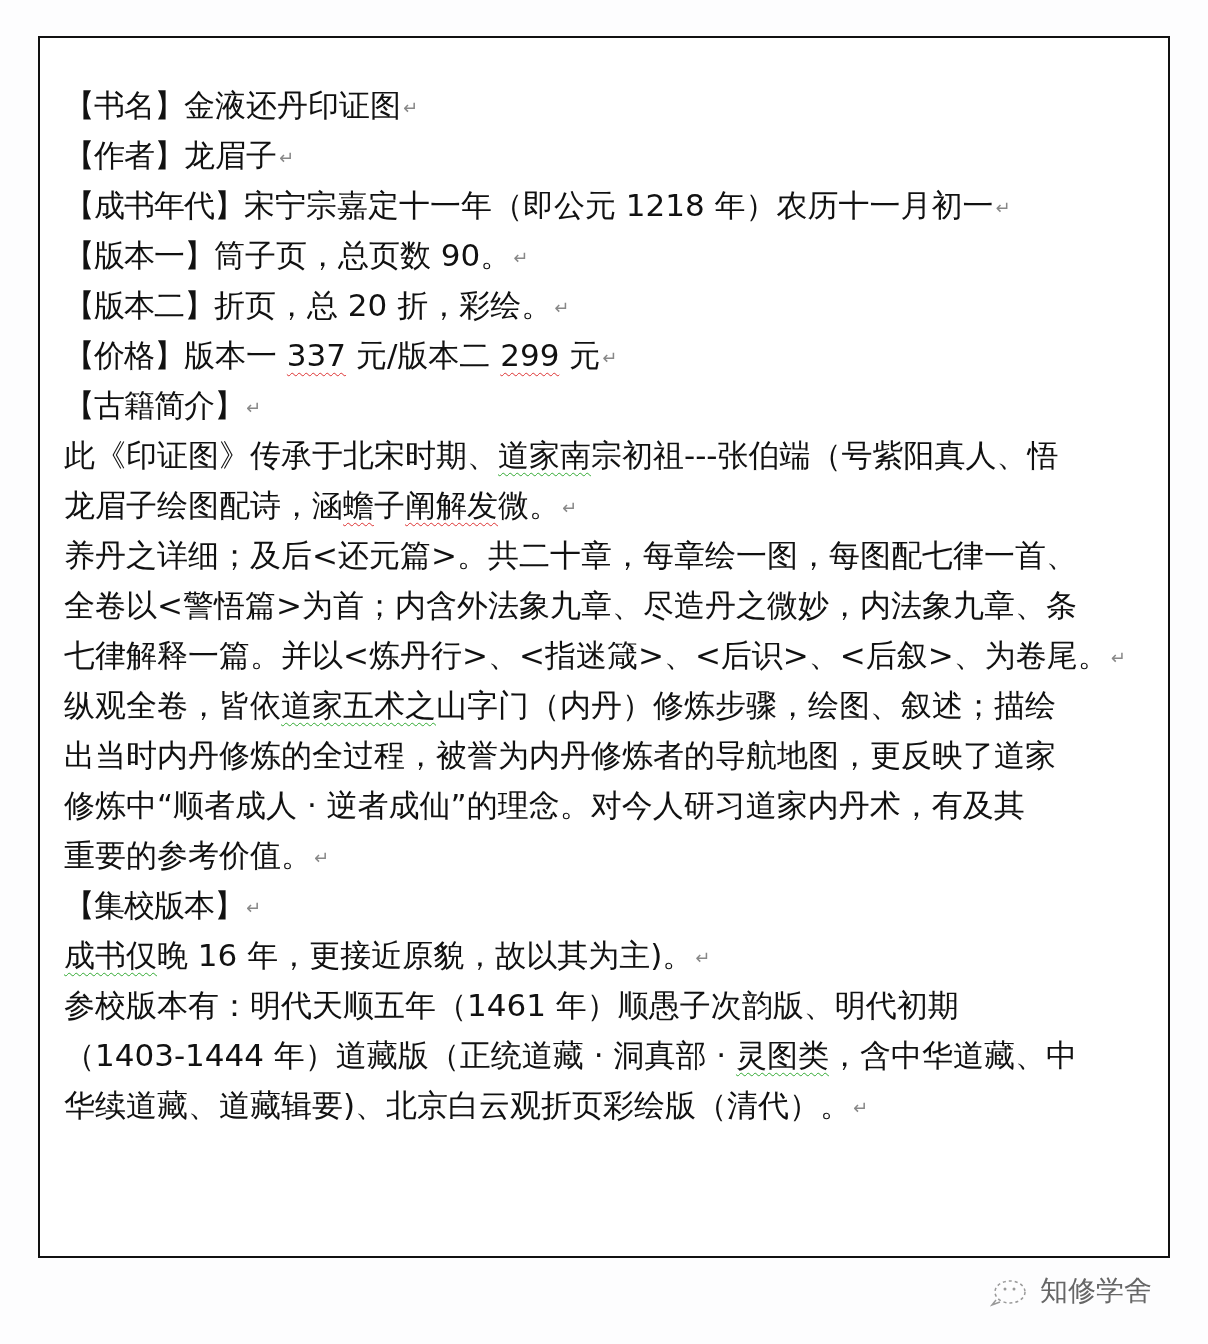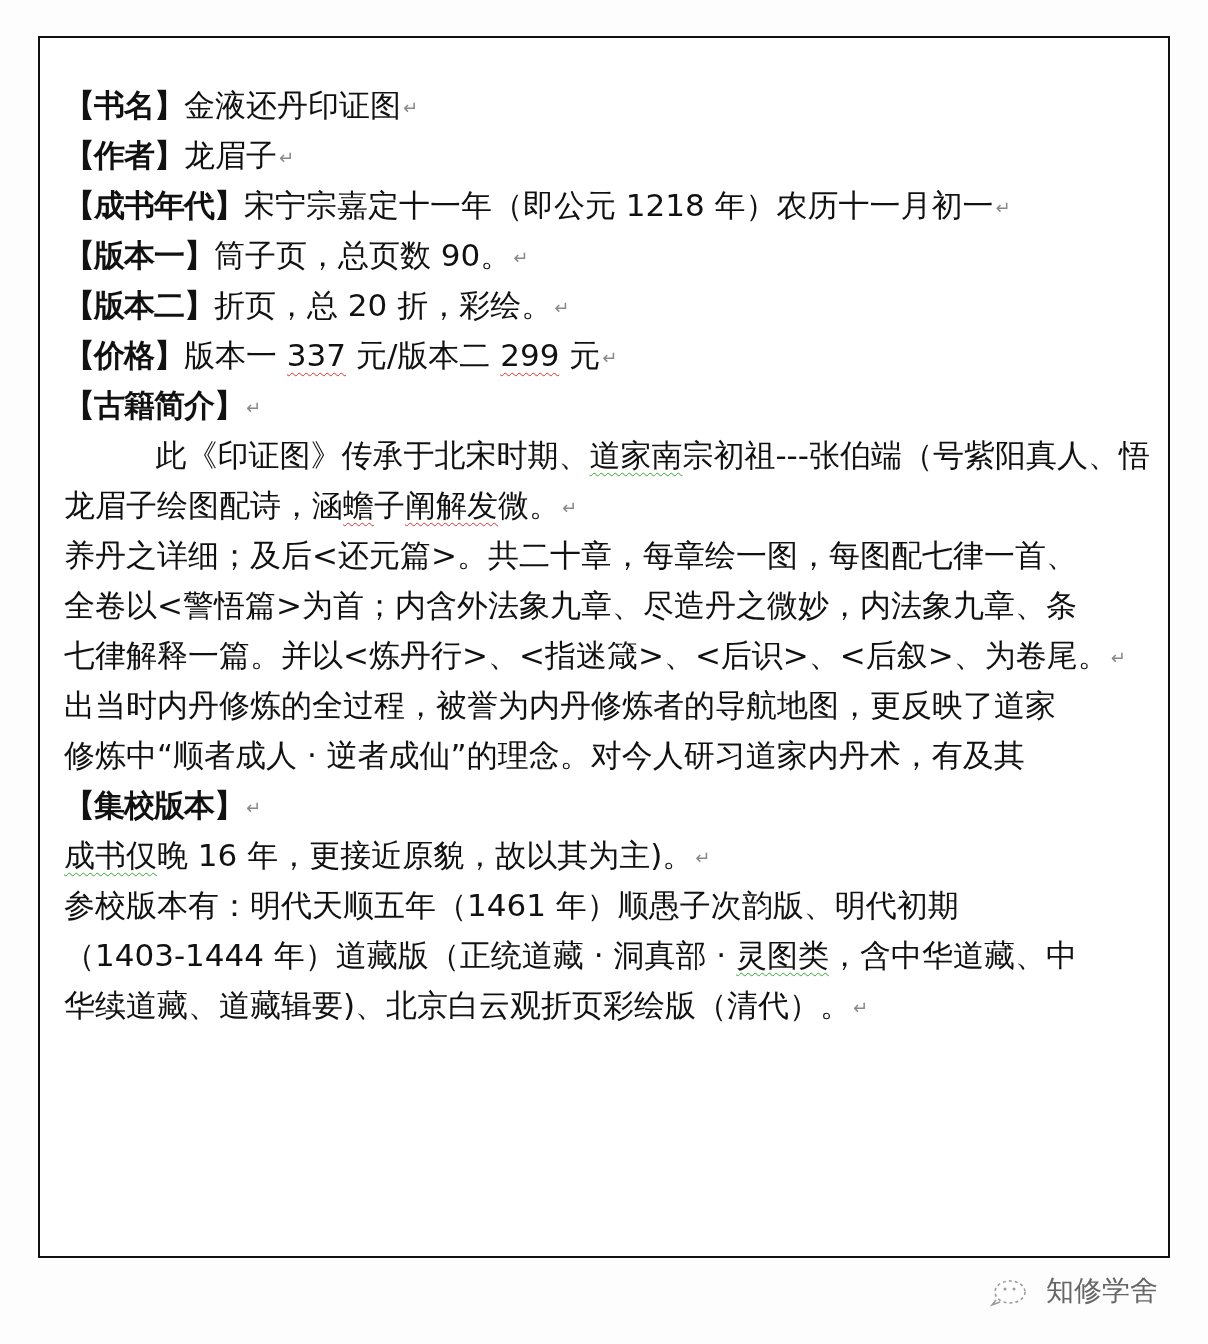--- a/index.html
+++ b/index.html
@@ -2,27 +2,27 @@
 <html><head>
 <meta charset="utf-8">
 <style>
   html, body { margin:0; padding:0; background:#fdfdfe; }
   body { width:1208px; height:1344px; position:relative; overflow:hidden;
          font-family:"DejaVu Sans", sans-serif; color:#111; }
   .frame { position:absolute; left:38px; top:36px; width:1132px; height:1222px;
            border:2px solid #111; background:#fff; box-sizing:border-box; }
   .content { position:absolute; left:24px; top:42px; width:1086px; }
   .line { height:50px; line-height:50px; font-size:31px; white-space:nowrap; letter-spacing:0px; }
-  .just { display:flex; justify-content:flex-end; }
-  .label { font-weight:bold; letter-spacing:-1px; }
+  .just { display:flex; justify-content:flex-start; }
+  .label { font-weight:normal; letter-spacing:-1px; }
   .b { font-weight:bold; }
   .ret { color:#888; font-size:18px; vertical-align:middle; margin-left:2px; }
   .wr { text-decoration: underline wavy #d33; text-underline-offset:6px; text-decoration-thickness:1px; }
   .wg { text-decoration: underline wavy #3a3; text-underline-offset:6px; text-decoration-thickness:1px; }
-  .watermark { position:absolute; left:990px; top:1272px; display:flex; align-items:center; gap:10px;
+  .watermark { position:absolute; left:990px; top:1272px; display:flex; align-items:center; gap:4px;
                color:#666; font-size:28px; }
   .wm-icon { width:46px; height:34px; }
 </style>
 </head>
 <body>
 
 <div class="frame">
   <div class="content">
 
     <div class="line">
@@ -54,22 +54,28 @@
     <div class="line">
       <span>龙眉子绘图配诗，涵</span><span class="wr">蟾</span><span>子</span><span class="wr">阐解发</span><span>微。</span><span class="ret">↵</span>
     </div>
 
     <div class="line">养丹之详细；及后&lt;还元篇&gt;。共二十章，每章绘一图，每图配七律一首、</div>
     <div class="line">全卷以&lt;警悟篇&gt;为首；内含外法象九章、尽造丹之微妙，内法象九章、条</div>
     <div class="line">
       <span>七律解释一篇。并以&lt;炼丹行&gt;、&lt;指迷箴&gt;、&lt;后识&gt;、&lt;后叙&gt;、为卷尾。</span><span class="ret">↵</span>
     </div>
 
+    <div class="line">
+      <span>纵观全卷，皆依</span><span class="wg">道家五术之</span><span>山字门（内丹）修炼步骤，绘图、叙述；描绘</span>
+    </div>
     <div class="line">出当时内丹修炼的全过程，被誉为内丹修炼者的导航地图，更反映了道家</div>
     <div class="line">修炼中“顺者成人 · 逆者成仙”的理念。对今人研习道家内丹术，有及其</div>
+    <div class="line">
+      <span>重要的参考价值。</span><span class="ret">↵</span>
+    </div>
 
     <div class="line">
       <span class="label">【集校版本】</span><span class="ret">↵</span>
     </div>
     <div class="line">
       <span class="wg">成书仅</span><span>晚 16 年，更接近原貌，故以其为主)。</span><span class="ret">↵</span>
     </div>
     <div class="line">参校版本有：明代天顺五年（1461 年）顺愚子次韵版、明代初期</div>
     <div class="line">
       <span>（1403-1444 年）道藏版（正统道藏 · 洞真部 · </span><span class="wg">灵图类</span><span>，含中华道藏、中</span>

